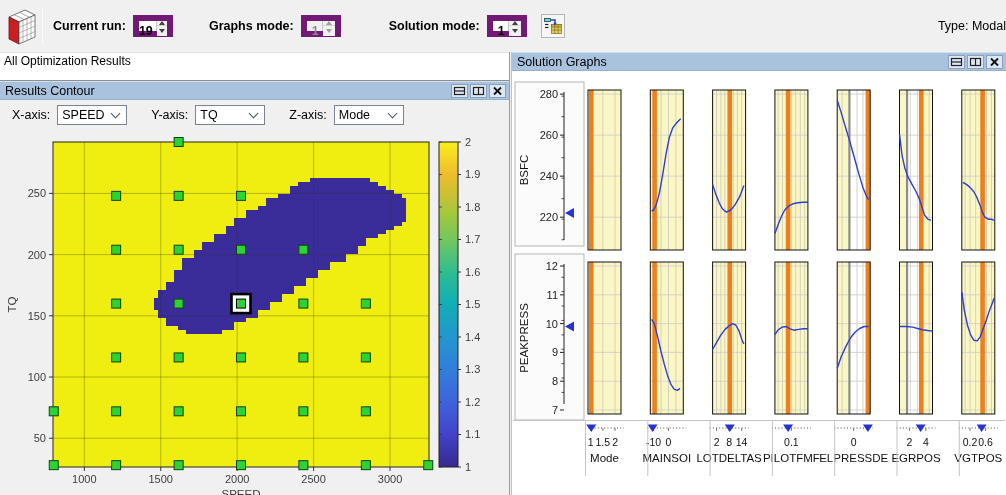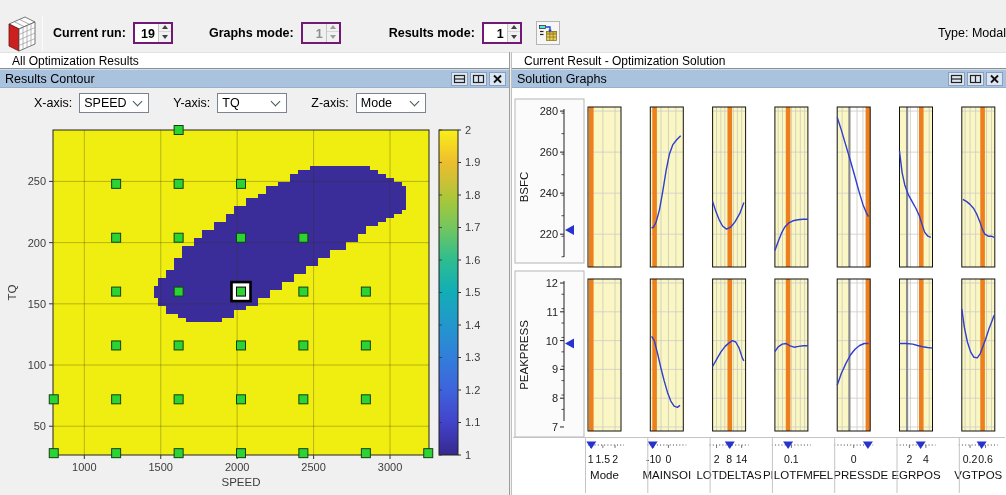--- a/index.html
+++ b/index.html
@@ -1,52 +1,52 @@
 <!DOCTYPE html>
 <html><head>
 <meta charset="utf-8">
 <style>
   * { margin:0; padding:0; box-sizing:border-box; }
   html,body { width:1006px; height:495px; overflow:hidden; }
   body { background:#f0f0f0; font-family:"Liberation Sans", sans-serif; font-size:12px; color:#000; position:relative; }
   svg { font-family:"Liberation Sans", sans-serif; }
 
   
-  .toolbar { position:absolute; left:0; top:7px; width:100%; height:51px; background:#f0f0f0; display:flex; align-items:center; }
+  .toolbar { position:absolute; left:0; top:0; width:100%; height:51px; background:#f0f0f0; display:flex; align-items:center; }
   .tool-cube { width:34px; height:40px; margin-left:4px; }
   .tb-sep { width:1px; height:36px; background:#c9c9c9; border-right:1px solid #fbfbfb; margin-left:4px; }
   .tb-label { font-weight:bold; font-size:12.5px; margin-left:10px; white-space:nowrap; }
-  .spinner { display:inline-flex; width:40px; height:22px; border:2px solid #701a75; background:#fff; margin-left:7px; }
+  .spinner { display:inline-flex; width:40px; height:22px; border:6px solid #701a75; background:#fff; margin-left:7px; }
   .spinner .spin-val { flex:1; text-align:right; padding:3px 3px 0 0; font-weight:bold; font-size:12.5px; }
   .spin-btns { width:13px; display:flex; flex-direction:column; border-left:1px solid #c5c5c5; }
   .spin-up,.spin-down { flex:1; display:flex; align-items:center; justify-content:center; background:#f1f1f1; }
   .spin-up { border-bottom:1px solid #d5d5d5; }
   .spin-up::after { content:""; border:3px solid transparent; border-bottom:4px solid #404040; margin-top:-3px; }
   .spin-down::after { content:""; border:3px solid transparent; border-top:4px solid #404040; margin-top:3px; }
   .spinner.disabled { background:#f0f0f0; }
   .spinner.disabled .spin-val { color:#8e8e8e; }
   .spinner.disabled .spin-up::after { border-bottom-color:#9d9d9d; }
   .spinner.disabled .spin-down::after { border-top-color:#9d9d9d; }
   .gap28 { width:26px; } .gap38 { width:38px; }
   .tool-btn { width:24px; height:24px; margin-left:14px; border:1px solid #b5b5b5; background:#f6f6f6; display:flex; align-items:center; justify-content:center; }
   .tb-type { margin-left:auto; font-size:12.5px; }
 
   
   .main { position:absolute; top:52px; left:0; right:0; bottom:0; display:flex; }
   .panel { display:flex; flex-direction:column; background:#f0f0f0; }
   .panel.left  { width:510px; border-right:1px solid #9b9b9b; }
   .panel.right { flex:1; margin-left:1px; border-left:1px solid #c0c0c0; }
-  .panel-header { height:17px; line-height:16px; background:#fff; border-top:1px solid #e2e2e2; border-bottom:1px solid #8f8f8f; padding-left:12px; font-size:12px; }
+  .panel-header { height:29px; line-height:16px; background:#fff; border-top:1px solid #e2e2e2; border-bottom:1px solid #8f8f8f; padding-left:4px; font-size:12px; }
   .titlebar { height:19px; background:#a9c3de; border-top:1px solid #cfdff0; border-bottom:1px solid #98b0cc; display:flex; align-items:center; padding:0 3px 0 5px; font-size:12.5px;text-align:center; }
   .winbtns { margin-left:auto; display:flex; }
   .winbtn { width:17px; height:14px; background:#dde7f2; border:1px solid #8aa0bd; margin-left:2px; display:flex; align-items:center; justify-content:center; }
   .content-left { flex:1; background:#f0f0f0; position:relative; overflow:hidden; }
   .content-right { flex:1; background:#ffffff; position:relative; overflow:hidden; }
 
-  .axis-controls { height:30px; display:flex; align-items:center; padding-left:34px; }
+  .axis-controls { height:30px; display:flex; align-items:center; padding-left:12px; }
   .ac-label { font-size:12.5px; }
   .ac-label + .combo { margin-left:7px; }
   .combo { width:70px; height:20px; background:#fff; border:1px solid #7b838e; display:flex; align-items:center; }
   .combo .combo-val { padding-left:4px; font-size:12.5px; flex:1; }
   .chev { width:7px; height:7px; border-right:1.6px solid #49565f; border-bottom:1.6px solid #49565f; transform:rotate(45deg); margin:-3px 7px 0 0; }
   .ml40 { margin-left:24px; }
   #contour-svg { display:block; margin-left:2px; }
   #objective-svg { display:block; margin-left:1px; margin-top:3px; }
 </style>
 </head>
@@ -81,21 +81,21 @@
   <span class="tb-label">Graphs mode:</span>
   <span class="spinner disabled">
     <span class="spin-val">1</span>
     <span class="spin-btns">
       <span class="spin-up"></span>
       <span class="spin-down"></span>
     </span>
   </span>
   <span class="gap38"></span>
 
-  <span class="tb-label">Results mode:</span>
+  <span class="tb-label">Solution mode:</span>
   <span class="spinner">
     <span class="spin-val">1</span>
     <span class="spin-btns">
       <span class="spin-up"></span>
       <span class="spin-down"></span>
     </span>
   </span>
 
   <span class="tool-btn">
     <svg width="20" height="20" viewBox="0 0 20 20">
@@ -277,21 +277,20 @@
           <line x1="437" y1="44.50000000000003" x2="440" y2="44.50000000000003" stroke="#333" stroke-width="0.8"></line>
           <text x="463" y="48.00000000000003" font-size="11" fill="#3c3c3c" text-anchor="start">1.9</text>
           <line x1="456" y1="12" x2="459" y2="12" stroke="#333" stroke-width="1"></line>
           <line x1="437" y1="12" x2="440" y2="12" stroke="#333" stroke-width="0.8"></line>
           <text x="463" y="15.5" font-size="11" fill="#3c3c3c" text-anchor="start">2</text>
         </svg>
     </div>
   </div>
 
   <div class="panel right">
-    <div class="panel-header">Current Result - Optimization Solution</div>
     <div class="titlebar">
       <span>Solution Graphs</span>
       <span class="winbtns">
         <span class="winbtn">
           <svg width="13" height="10" viewBox="0 0 13 10">
             <rect x="1.5" y="1.5" width="10" height="7" fill="none" stroke="#222" stroke-width="1.2"></rect>
             <line x1="1.5" y1="5" x2="11.5" y2="5" stroke="#222" stroke-width="1.2"></line>
           </svg>
         </span>
         <span class="winbtn">

